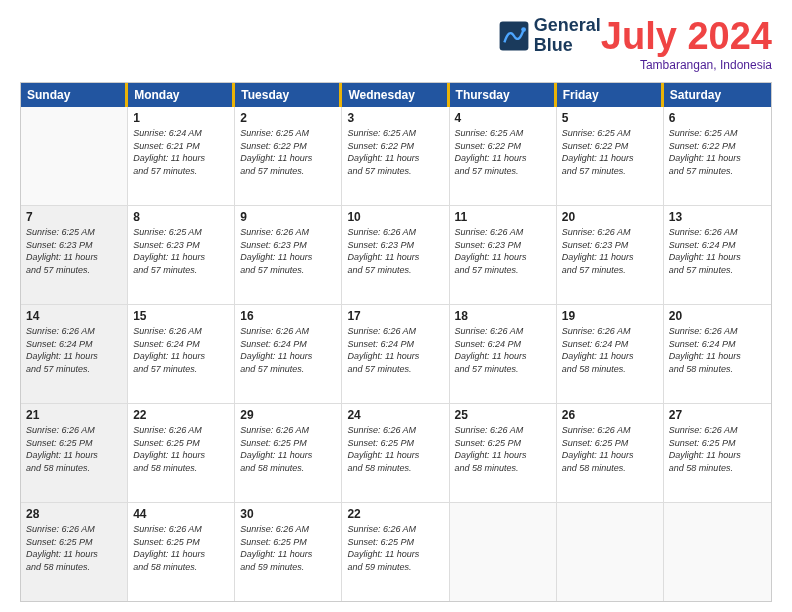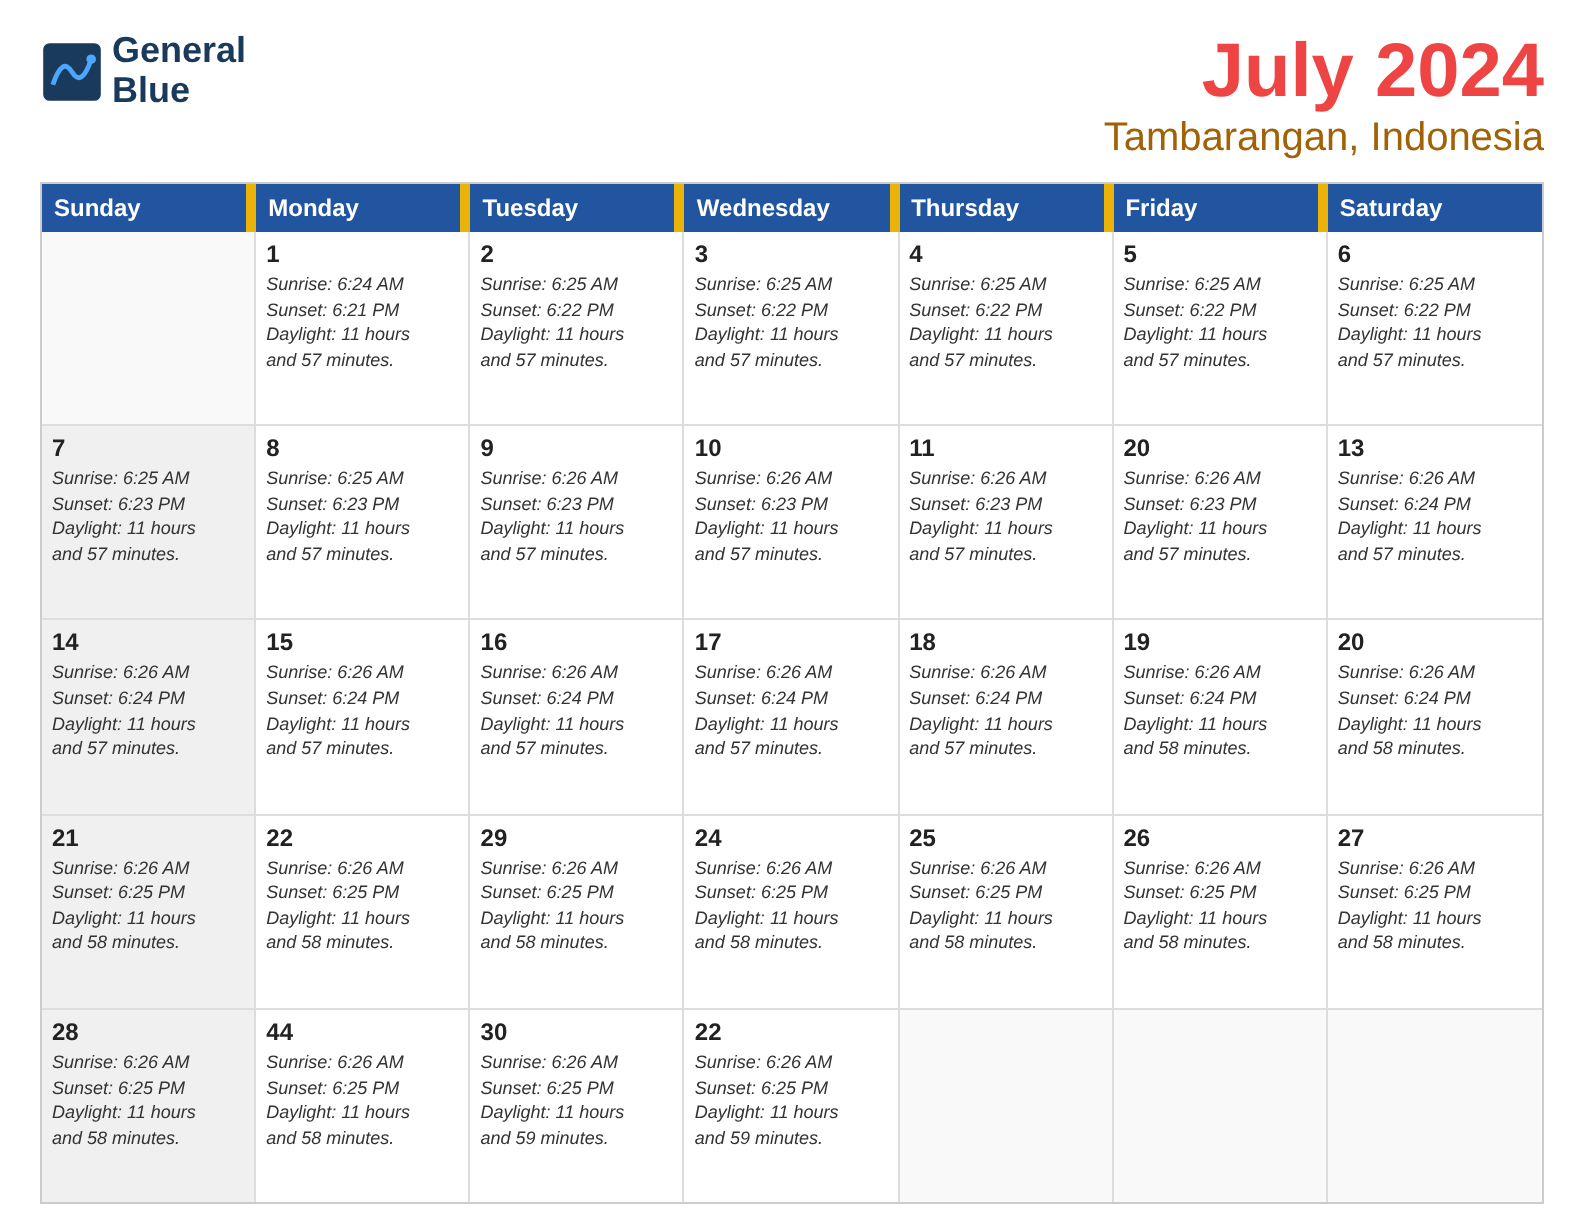--- a/index.html
+++ b/index.html
@@ -12,21 +12,21 @@
     }
     .page {
       width: 792px;
       height: 612px;
       padding: 16px 20px 10px 20px;
       display: flex;
       flex-direction: column;
     }
     .header {
       display: flex;
-      justify-content: space-between;
+      justify-content: flex-end;
       align-items: flex-start;
       margin-bottom: 10px;
     }
     .logo {
       display: flex;
       align-items: center;
       gap: 0px;
     }
     .logo-text {
       font-size: 18px;
@@ -45,40 +45,40 @@
     .title-block {
       text-align: right;
     }
     .main-title {
       font-size: 38px;
       font-weight: bold;
       color: #ef4444;
       line-height: 1.1;
     }
     .subtitle {
-      font-size: 20px;
-      color: #a16207;
+      font-size: 12px;
+      color: #4c1d95;
     }
     .calendar {
       flex: 1;
       display: flex;
       flex-direction: column;
       border: 1px solid #ccc;
     }
     .cal-header {
       display: grid;
       grid-template-columns: repeat(7, 1fr);
       background: #2255a0;
     }
     .cal-header-cell {
       color: #fff;
       font-weight: bold;
       font-size: 12px;
       padding: 5px 6px;
-      border-right: 5px solid #eab308;
+      border-right: 3px solid #eab308;
       text-align: left;
     }
     .cal-header-cell:last-child { border-right: none; }
     .cal-body {
       display: flex;
       flex-direction: column;
       flex: 1;
     }
     .cal-row {
       display: grid;

